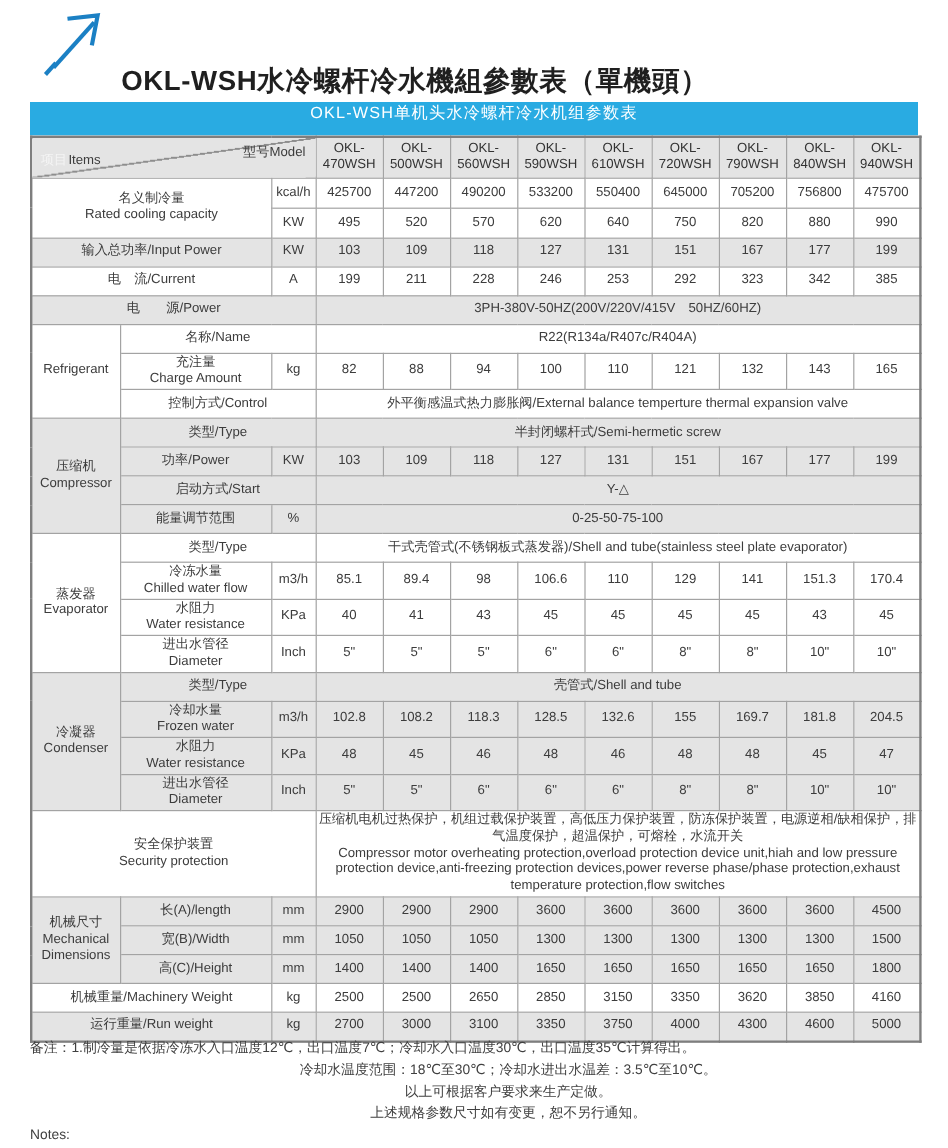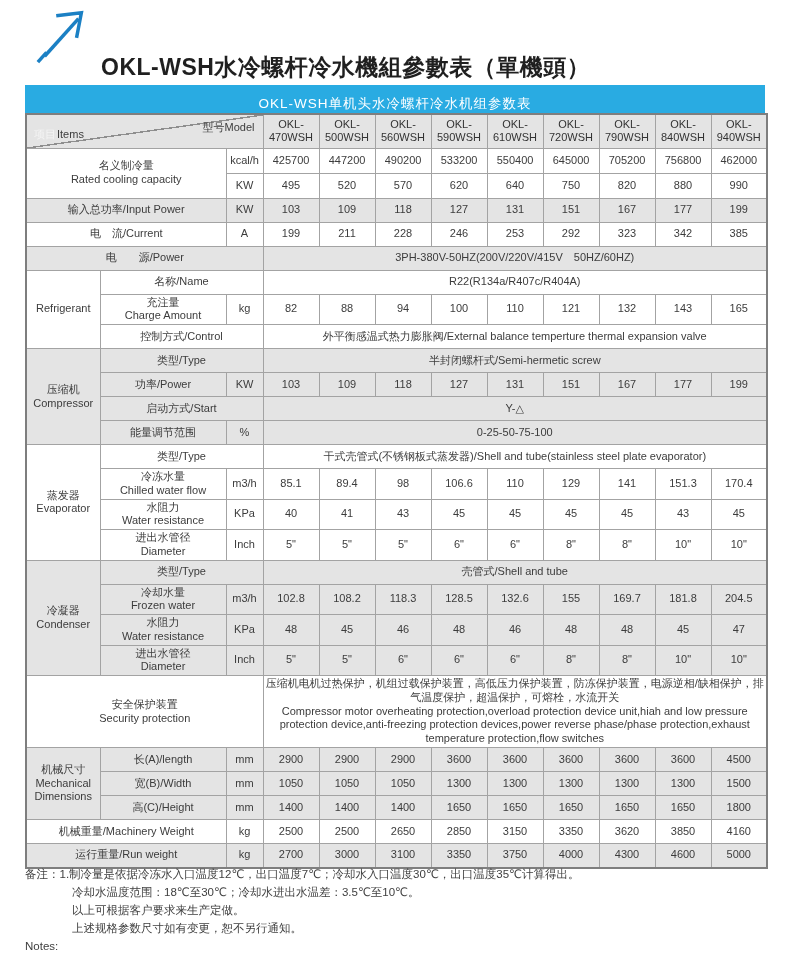--- a/index.html
+++ b/index.html
@@ -8,21 +8,21 @@
 
   
   .titlebar{position:absolute;left:33px;top:6px;display:flex;align-items:flex-start;}
   .logo{width:60px;height:58px;flex:0 0 60px;margin-right:8px;}
   .t-zh{font-size:23px;font-weight:bold;color:#1f1f1f;letter-spacing:0.5px;line-height:1.2;margin-top:48px;}
   .t-en{font-size:16px;color:#2b2b2b;margin-top:2px;}
 
   
   .banner{position:absolute;left:25px;top:85px;width:740px;height:28px;box-sizing:border-box;
     background:#29abe2;color:#fff;font-size:13.5px;letter-spacing:1px;
-    display:flex;align-items:flex-end;justify-content:center;}
+    display:flex;align-items:flex-start;justify-content:center;}
 
   
   table.spec{position:absolute;left:25px;top:113px;width:740px;border-collapse:collapse;table-layout:fixed;
     font-size:11px;color:#3c3c3c;background:#fff;border:2px solid #7e7e7e;}
   table.spec td{border:1px solid #a3a3a3;text-align:center;vertical-align:middle;padding:1px 2px;line-height:1.25;overflow:hidden;}
   tr.sec>td{border-top:1.5px solid #7e7e7e;}
   td.g{background:#e4e4e4;}
   td.left{text-align:left;padding:2px 5px;}
   .two{line-height:1.2;}
 
@@ -31,21 +31,21 @@
     background-image:linear-gradient(to bottom right,transparent calc(50% - 0.7px),#8e8e8e calc(50% - 0.7px),#8e8e8e calc(50% + 0.7px),transparent calc(50% + 0.7px));}
   td.diag .items{position:absolute;left:7px;bottom:6px;font-size:11px;color:#3c3c3c;}
   td.diag .items .zh{color:#f4f4f4;margin-right:1px;}
   td.diag .model{position:absolute;right:8px;top:6px;font-size:11px;color:#3c3c3c;margin-left:37px;}
 
   .model-cell{font-size:11px;color:#333;line-height:1.3;}
 
   
   .notes{position:absolute;left:25px;top:866px;width:750px;font-size:11.5px;color:#404040;line-height:1.56;}
   .notes .ind1{padding-left:37px;}
-  .notes .ind2{padding-left:47px;}
+  .notes .ind2{padding-left:47px;text-align:center;}
 </style>
 </head>
 <body>
 
 <div class="sheet">
 
   <div class="titlebar">
     <svg class="logo" viewBox="0 0 60 60">
       <g fill="none" stroke="#1b80c4" stroke-width="3.6" stroke-linecap="butt">
         <line x1="11" y1="52" x2="46" y2="13"></line>
@@ -121,21 +121,21 @@
           </td>
       <td>kcal/h</td>
       <td>425700</td>
       <td>447200</td>
       <td>490200</td>
       <td>533200</td>
       <td>550400</td>
       <td>645000</td>
       <td>705200</td>
       <td>756800</td>
-      <td>462000</td>
+      <td>475700</td>
     </tr>
     <tr style="height:25px">
       <td>KW</td>
       <td>495</td>
       <td>520</td>
       <td>570</td>
       <td>620</td>
       <td>640</td>
       <td>750</td>
       <td>820</td>

